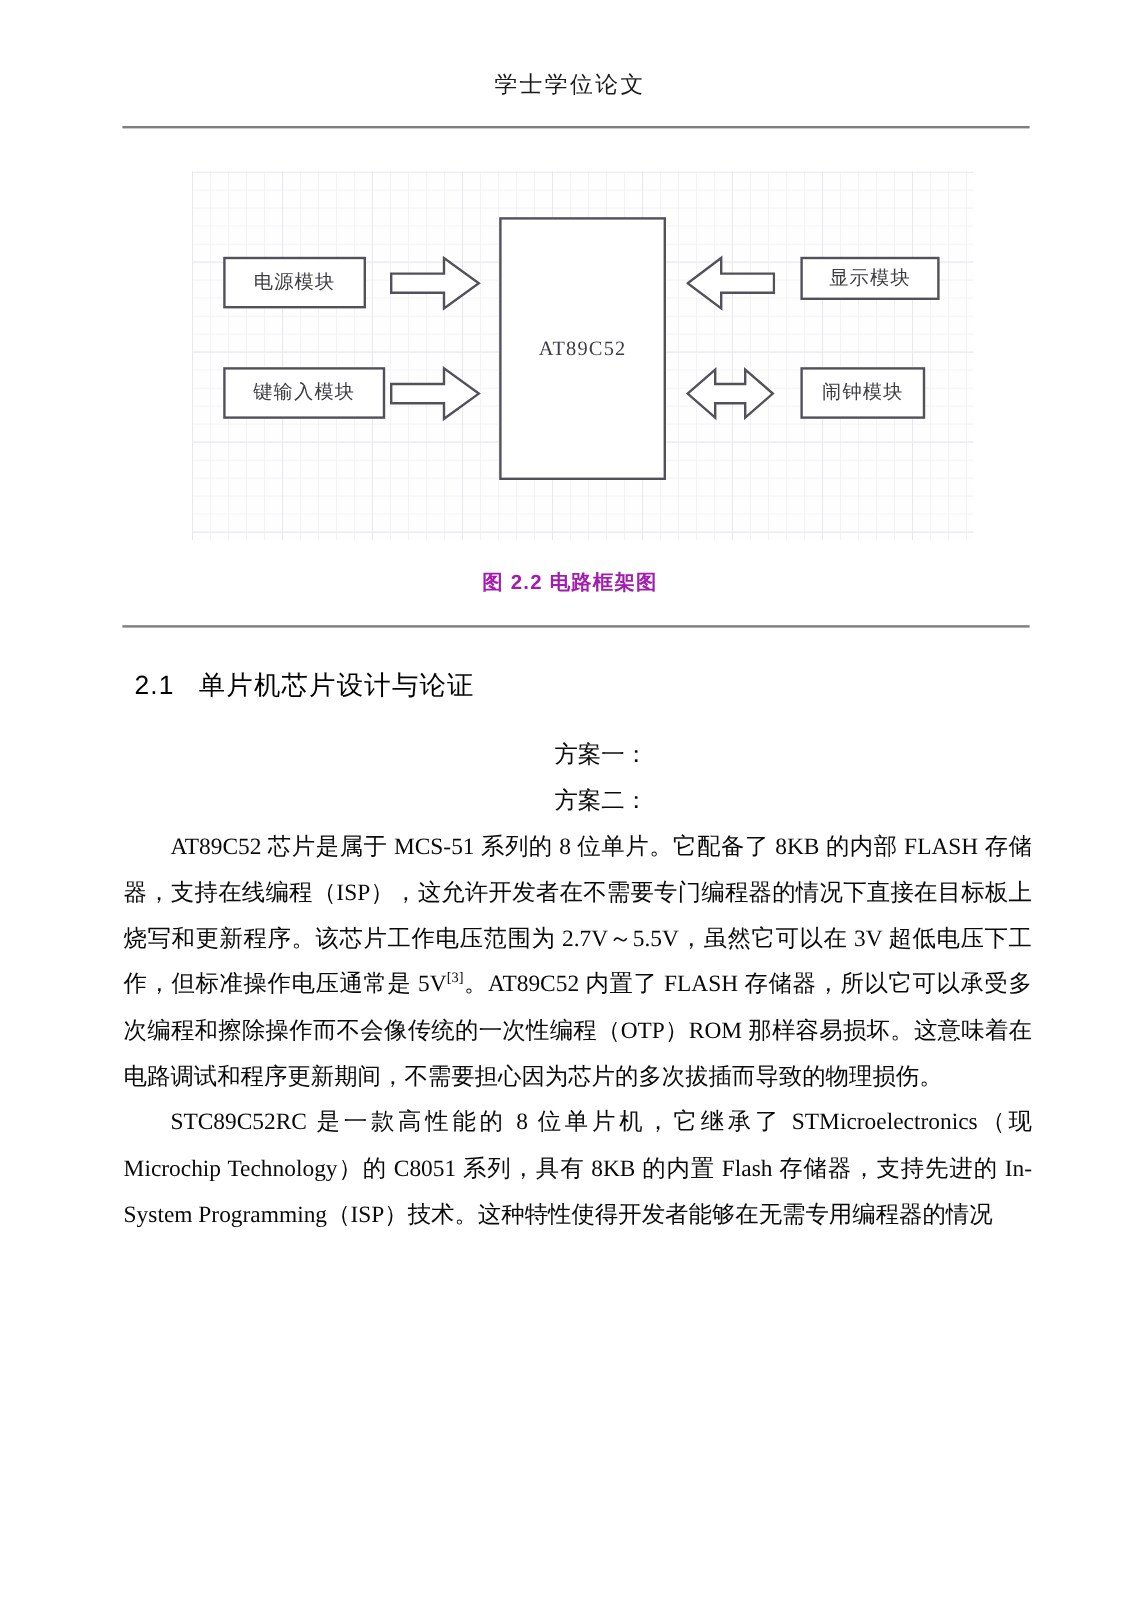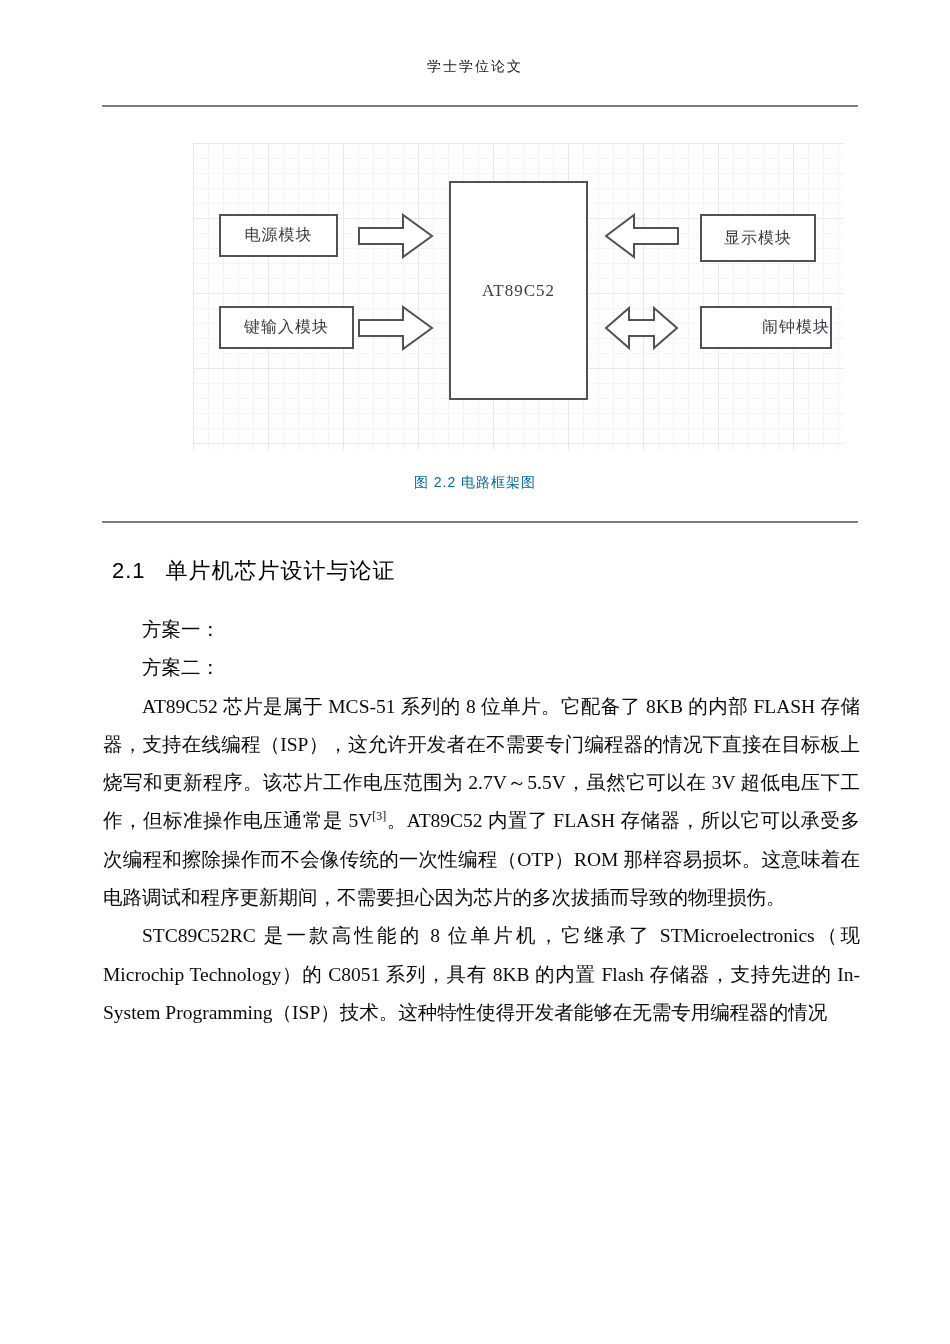--- a/index.html
+++ b/index.html
@@ -1,65 +1,65 @@
 <!DOCTYPE html>
 <html><head>
 <meta charset="utf-8">
 <style>
   html,body{margin:0;padding:0;background:#ffffff;}
   .page{position:relative;width:950px;height:1344px;background:#ffffff;overflow:hidden;
         color:#111;font-family:"Liberation Serif","DejaVu Serif",serif;}
 
   
   .header-title{position:absolute;top:58px;left:0;right:0;text-align:center;
-                font-size:14px;letter-spacing:2px;color:#1a1a1a;}
+                font-size:19px;letter-spacing:2px;color:#1a1a1a;}
   .rule{position:absolute;left:102px;width:756px;height:0;
         border-top:2px solid #7e7e7e;}
   .rule-top{top:105px;}
   .rule-mid{top:521px;}
 
   
   .figure{position:absolute;left:160px;top:143px;width:651px;height:307px;
           background-color:#fefefe;
           background-image:
             linear-gradient(#e7e7ed 1px, transparent 1px),
             linear-gradient(90deg, #e7e7ed 1px, transparent 1px),
             linear-gradient(#f3f3f7 1px, transparent 1px),
             linear-gradient(90deg, #f3f3f7 1px, transparent 1px);
-          background-size:75px 75px,75px 75px,15px 15px,15px 15px;margin-left:33px;}
+          background-size:75px 75px,75px 75px,15px 15px,15px 15px;}
   .fbox{position:absolute;background:#fff;border:2px solid #51515a;
         display:flex;align-items:center;justify-content:center;
         font-size:16px;color:#3c3c42;letter-spacing:1px;box-sizing:border-box;}
   .box-power{left:26px;top:71px;width:119px;height:43px;}
   .box-key{left:26px;top:163px;width:135px;height:43px;}
-  .box-display{left:507px;top:71px;width:116px;height:48px;}
-  .box-alarm{left:507px;top:163px;width:132px;height:43px;justify-content:flex-end;}
+  .box-display{left:507px;top:71px;width:116px;height:36px;}
+  .box-alarm{left:507px;top:163px;width:104px;height:43px;}
   .box-chip{left:256px;top:38px;width:139px;height:219px;
             font-family:"Liberation Serif","DejaVu Serif",serif;font-size:17px;justify-content:center;}
   .arrow{position:absolute;display:block;}
   .ar1{left:165px;top:69px;}
   .ar2{left:165px;top:161px;}
   .al1{left:412px;top:69px;}
   .ad1{left:411px;top:161px;}
   .arrow polygon{fill:#ffffff;stroke:#51515a;stroke-width:2;stroke-linejoin:miter;}
 
   
   .caption{position:absolute;top:474px;left:0;right:0;text-align:center;
            font-family:"Liberation Sans","DejaVu Sans",sans-serif;
-           font-weight:normal;font-size:14px;color:#0369a1;letter-spacing:1px;}
+           font-weight:bold;font-size:17px;color:#a21caf;letter-spacing:1px;}
   .heading{position:absolute;top:556px;left:112px;margin:0;
            font-family:"Liberation Sans","DejaVu Sans",sans-serif;
            font-weight:normal;font-size:22px;color:#000;letter-spacing:1px;}
   .sec-num{margin-right:20px;}
 
   
   .bodytext{position:absolute;top:611px;left:103px;width:757px;
             font-size:19.5px;line-height:38.3px;color:#0a0a0a;}
   .bodytext p{margin:0;text-indent:2em;text-align:justify;text-justify:inter-ideograph;}
-  .bodytext p.label{text-align:left;}
+  .bodytext p.label{text-align:center;}
   .bodytext sup{font-size:12px;line-height:0;vertical-align:super;}
 </style>
 </head>
 <body>
 
 <div class="page">
 
   <div class="header-title">学士学位论文</div>
   <div class="rule rule-top"></div>
 

